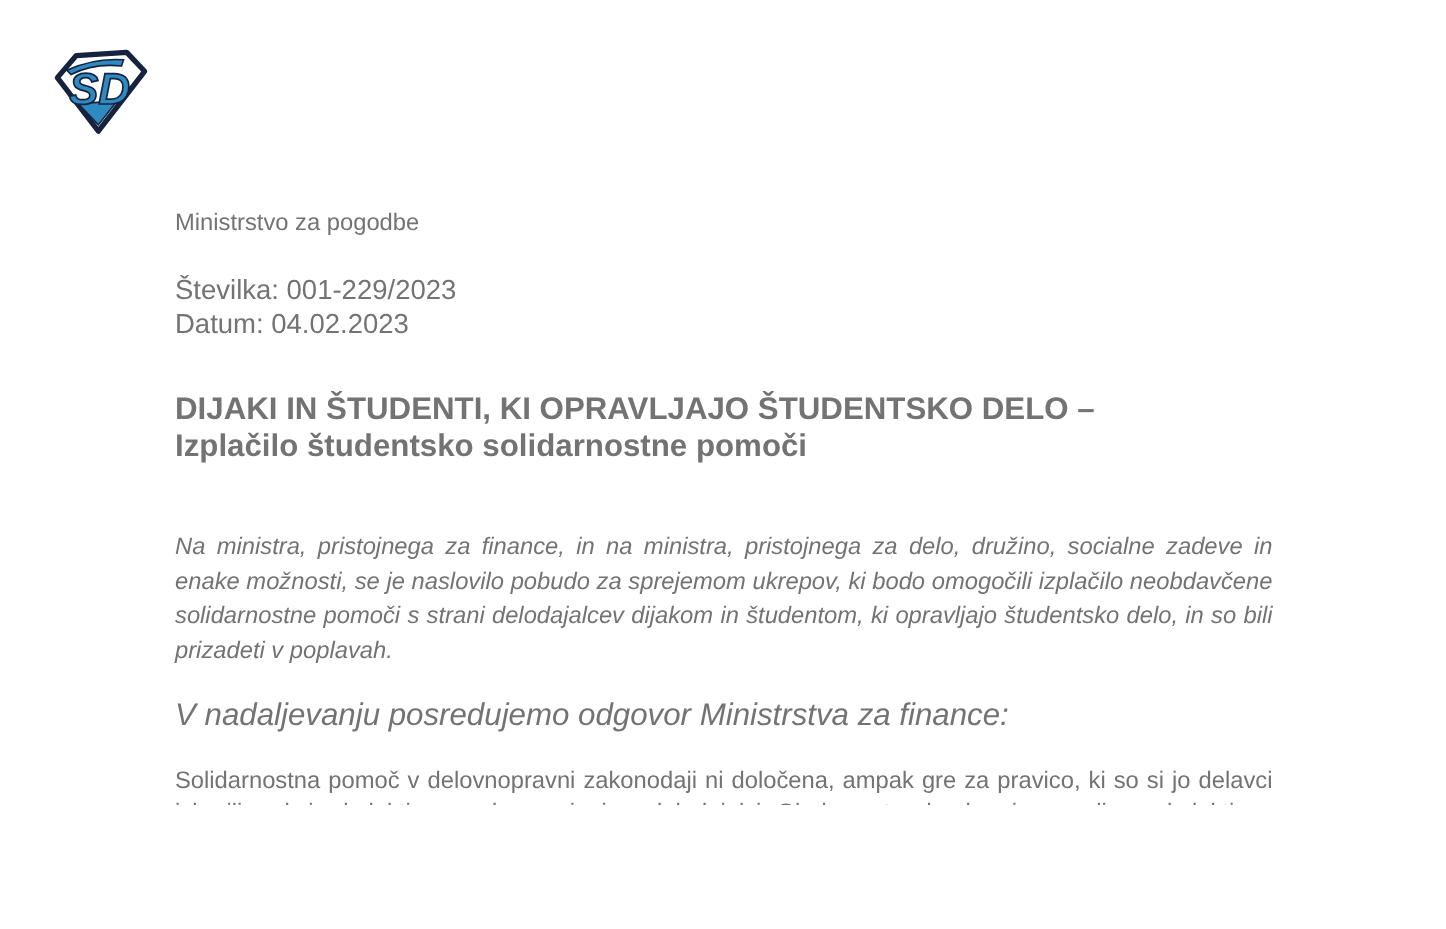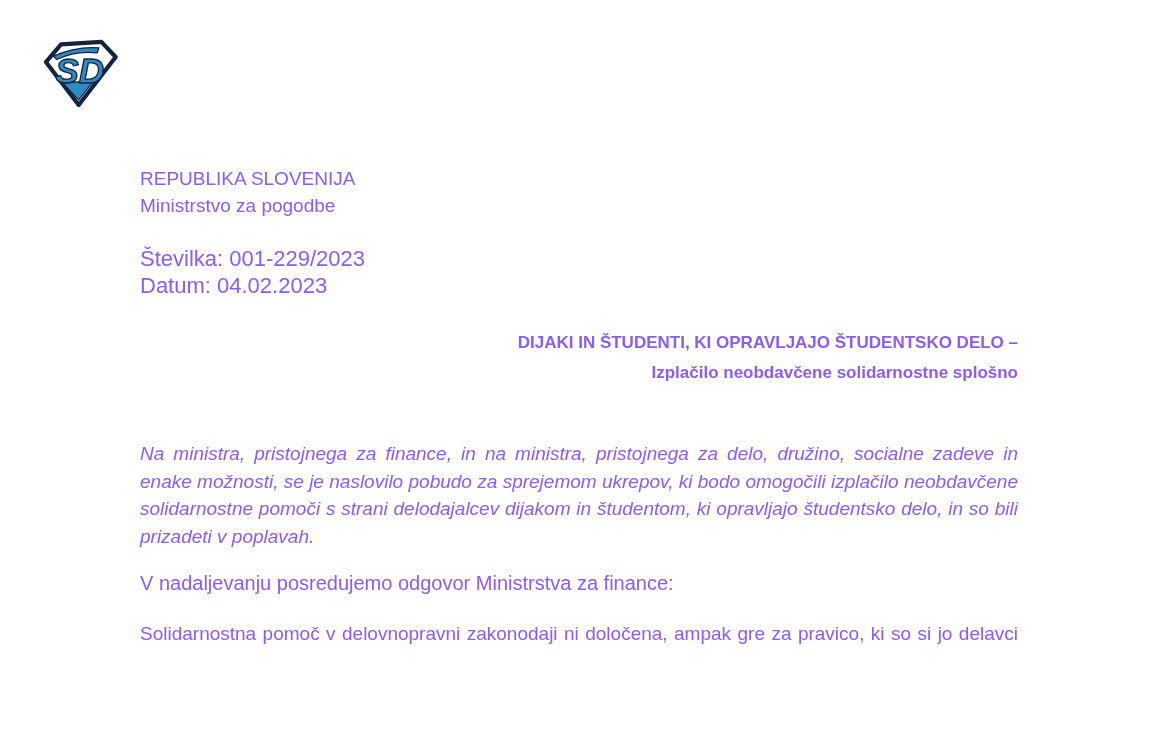--- a/index.html
+++ b/index.html
@@ -7,21 +7,21 @@
     padding: 0;
     background: #ffffff;
   }
   .page {
     position: relative;
     width: 1157px;
     height: 644px;
     background: #ffffff;
     overflow: hidden;
     font-family: "Liberation Sans", sans-serif;
-    color: #8b5cf6;
+    color: #737373;
   }
   .logo-wrap {
     position: absolute;
     left: 34px;
     top: 36px;
     width: 86px;
     height: 74px;
   }
   .logo-wrap svg { width: 100%; height: 100%; }
   .content {
@@ -31,33 +31,33 @@
     width: 878px;
   }
   .org-block { font-size: 19px; line-height: 27px; }
   .org-line { white-space: nowrap; }
   .meta-block {
     margin-top: 26px;
     font-size: 22px;
     line-height: 27px;
   }
   .doc-title {
-    margin-top: 29px;
-    text-align: right;
+    margin-top: 40px;
+    text-align: left;
     font-weight: bold;
-    font-size: 17px;
+    font-size: 25px;
     line-height: 30px;
   }
   .para {
     font-size: 19px;
     line-height: 27.5px;
     text-align: justify;
   }
   .intro-para   { margin-top: 52px; font-style: italic; }
-  .lead-line    { font-size: 20px; line-height: 27.5px; }
+  .lead-line    { font-size: 25px; line-height: 27.5px; font-style: italic; }
   .answer-para  { margin-top: 23px; line-height: 26.5px; }
 </style>
 </head>
 <body>
 
 <div class="page">
 
   <div class="logo-wrap">
     <svg viewBox="0 0 100 88" aria-hidden="true">
 
@@ -67,32 +67,31 @@
 
       <path d="M33,56 L70,53 L52,76 Z" fill="#2e8ac0" stroke="#15233f" stroke-width="1.5"></path>
 
       <text x="24" y="56" font-size="42" font-weight="bold" font-style="italic" font-family="Liberation Sans, sans-serif" fill="#2e8ac0" stroke="#15233f" stroke-width="1.6">SD</text>
     </svg>
   </div>
 
   <div class="content">
 
     <div class="org-block">
-      <div class="org-line">REPUBLIKA SLOVENIJA</div>
       <div class="org-line">Ministrstvo za pogodbe</div>
     </div>
 
     <div class="meta-block">
       <div>Številka: 001-229/2023</div>
       <div>Datum: 04.02.2023</div>
     </div>
 
     <div class="doc-title">
       <div>DIJAKI IN ŠTUDENTI, KI OPRAVLJAJO ŠTUDENTSKO DELO –</div>
-      <div>Izplačilo neobdavčene solidarnostne splošno</div>
+      <div>Izplačilo študentsko solidarnostne pomoči</div>
     </div>
 
     <p class="para intro-para">Na ministra, pristojnega za finance, in na ministra, pristojnega za delo, družino, socialne zadeve in enake možnosti, se je naslovilo pobudo za sprejemom ukrepov, ki bodo omogočili izplačilo neobdavčene solidarnostne pomoči s strani delodajalcev dijakom in študentom, ki opravljajo študentsko delo, in so bili prizadeti v poplavah.</p>
 
     <p class="lead-line">V nadaljevanju posredujemo odgovor Ministrstva za finance:</p>
 
     <p class="para answer-para">Solidarnostna pomoč v delovnopravni zakonodaji ni določena, ampak gre za pravico, ki so si jo delavci izborili v okviru kolektivnega dogovarjanja z delodajalci. Glede na to, da skoraj vse veljavne kolektivne pogodbe na ravni države vsebujejo dogovorjeno pravico do solidarnostne pomoči, jo kot tako splošno pravico delavcev priznava tudi Zakon o dohodnini (v nadaljnjem besedilu: ZDoh-2). Obdavčitev solidarnostne pomoči</p>
 
   </div>
 </div>

